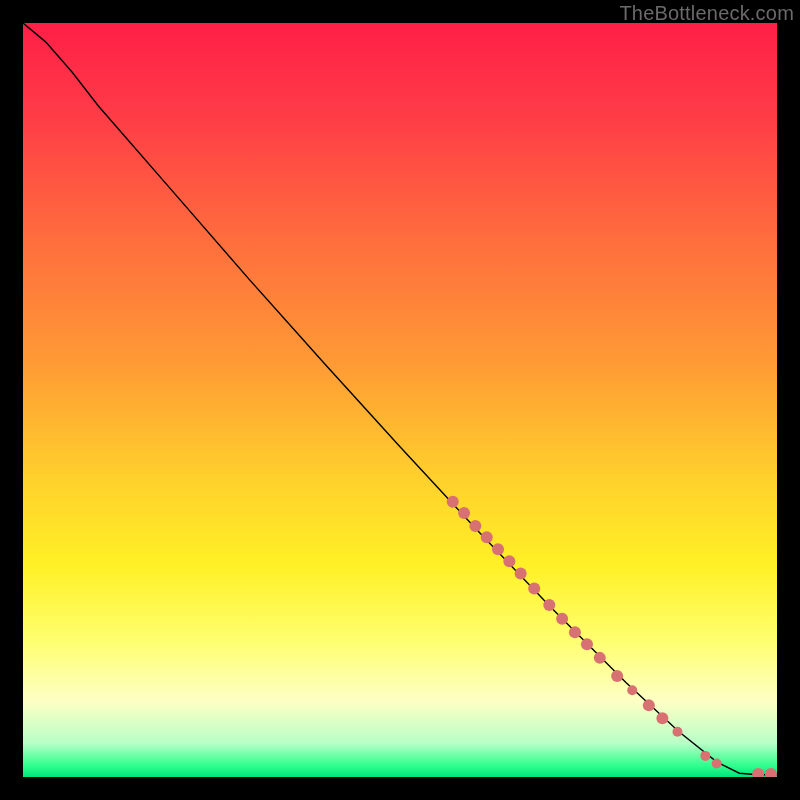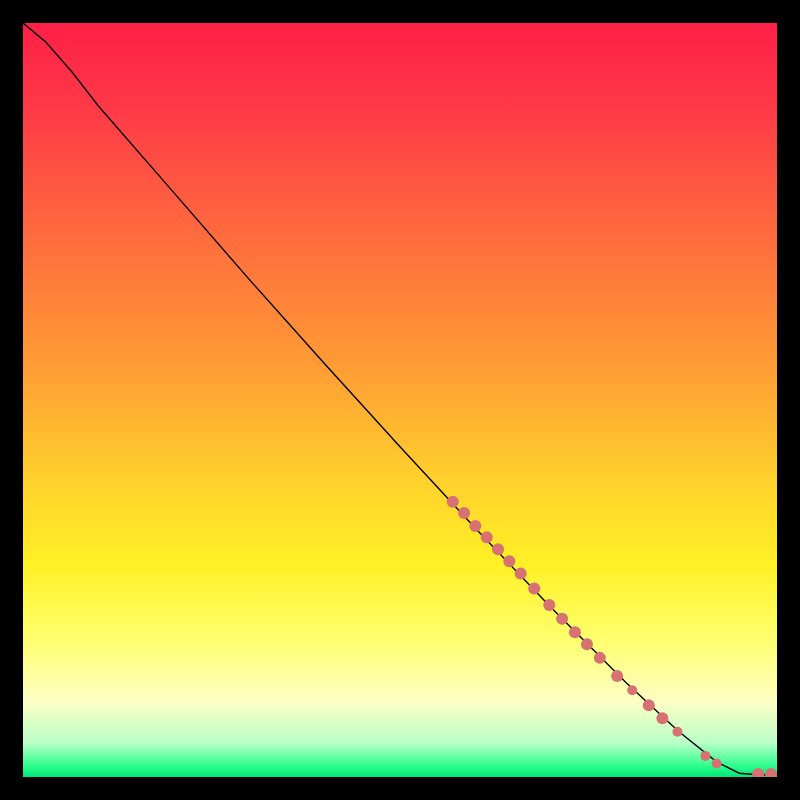--- a/index.html
+++ b/index.html
@@ -43,20 +43,21 @@
   svg.curve {
     position: absolute;
     inset: 0;
   }
 </style>
 </head>
 <body>
 
 <div class="stage">
 
+  <div class="watermark">TheBottleneck.com</div>
 
   <div class="plot-area">
 
     <svg class="gradient-bg" width="754" height="754" viewBox="0 0 754 754" preserveAspectRatio="none">
       <defs>
         <linearGradient id="bg-grad" x1="0" y1="0" x2="0" y2="1">
             <stop offset="0.00%" stop-color="#ff1f47"></stop>
             <stop offset="12.00%" stop-color="#ff3b47"></stop>
             <stop offset="28.00%" stop-color="#ff6b3e"></stop>
             <stop offset="45.00%" stop-color="#ff9a35"></stop>

